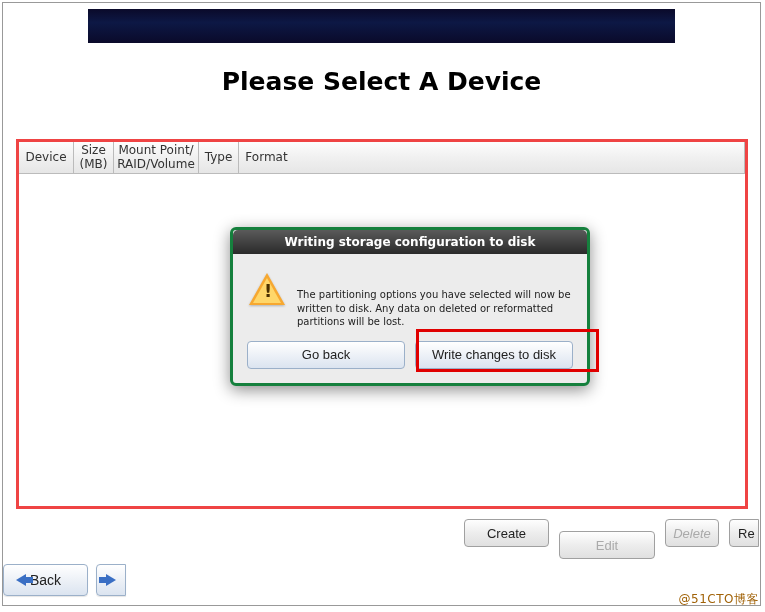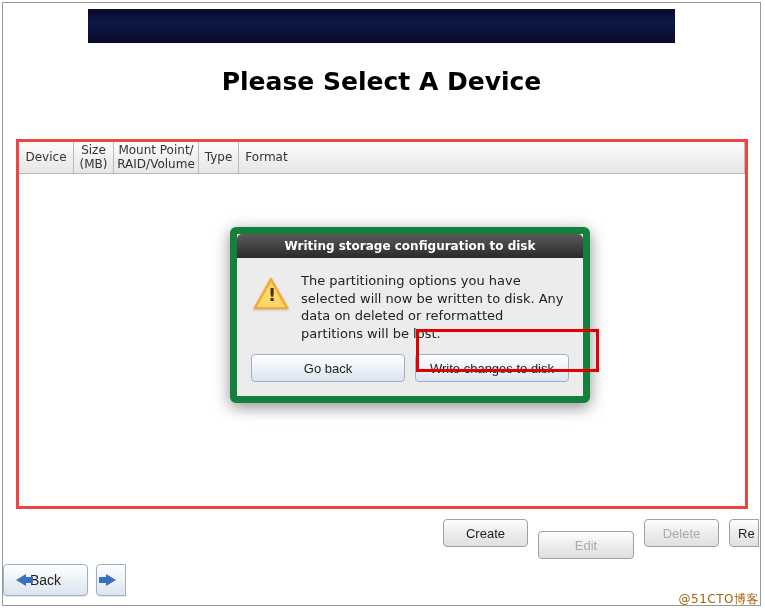--- a/index.html
+++ b/index.html
@@ -93,21 +93,21 @@
       display: inline-flex;
       align-items: center;
       justify-content: center;
     }
     .btn.disabled {
       color: #aaa;
       cursor: default;
     }
     .btn-create { width: 85px; }
     .btn-edit { width: 96px; margin-top: 12px; }
-    .btn-delete { width: 75px; }
+    .btn-delete { width: 54px; font-style: italic; }
     .btn-re { width: 30px; border-radius: 4px 0 0 4px; padding: 0 0 0 8px; justify-content: flex-start; }
 
     .nav-row {
       position: absolute;
       top: 561px;
       left: 0;
       width: 756px;
       display: flex;
       justify-content: flex-start;
       gap: 8px;
@@ -160,21 +160,21 @@
       height: 6px;
       background: #3a6fc4;
     }
 
     
     .dialog {
       position: absolute;
       top: 224px;
       left: 227px;
       width: 360px;
-      border: 7px solid #15803d;
+      border: 3px solid #15803d;
       border-radius: 6px;
       background: #ececec;
       box-shadow: 0 4px 16px rgba(0,0,0,0.45);
     }
     .dialog-titlebar {
       height: 24px;
       background: linear-gradient(to bottom, #5a5a5a 0%, #2a2a2a 100%);
       border-radius: 5px 5px 0 0;
       color: #fff;
       font-size: 12px;
@@ -217,23 +217,24 @@
       left: 15px;
       top: 10px;
       width: 6px;
       text-align: center;
       font-weight: bold;
       font-size: 18px;
       color: #4a2f00;
       line-height: 1;
     }
     .dialog-text {
-      font-size: 13px;
+      font-size: 10px;
       color: #222;
       line-height: 1.35;
+      margin-top: 20px;
     }
     .dialog-buttons {
       display: flex;
       justify-content: center;
       gap: 10px;
       padding: 2px 14px 14px 14px;
     }
     .dlg-btn {
       height: 28px;
       width: 160px;

